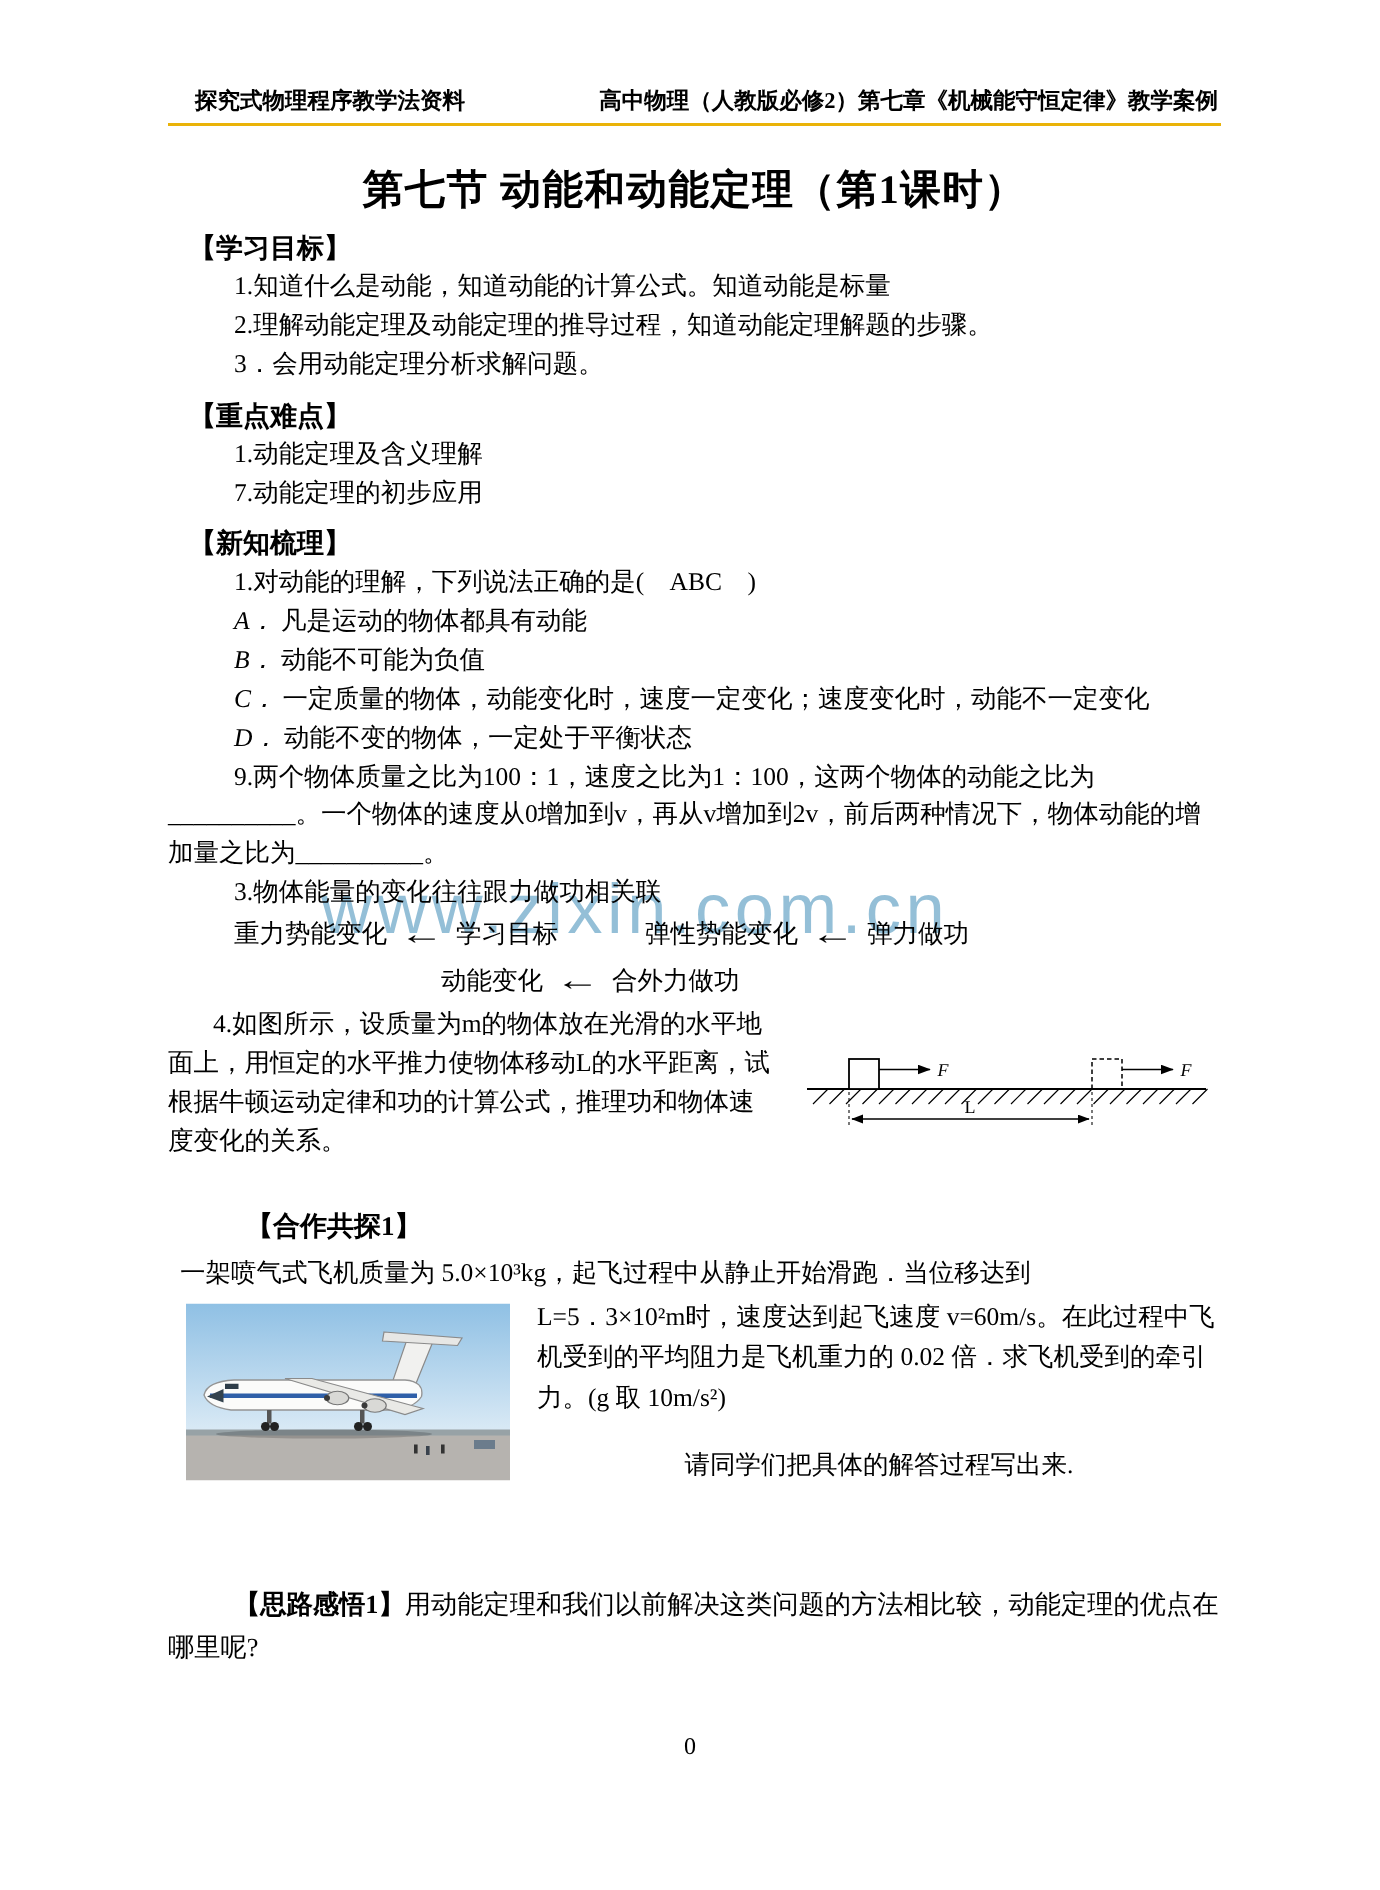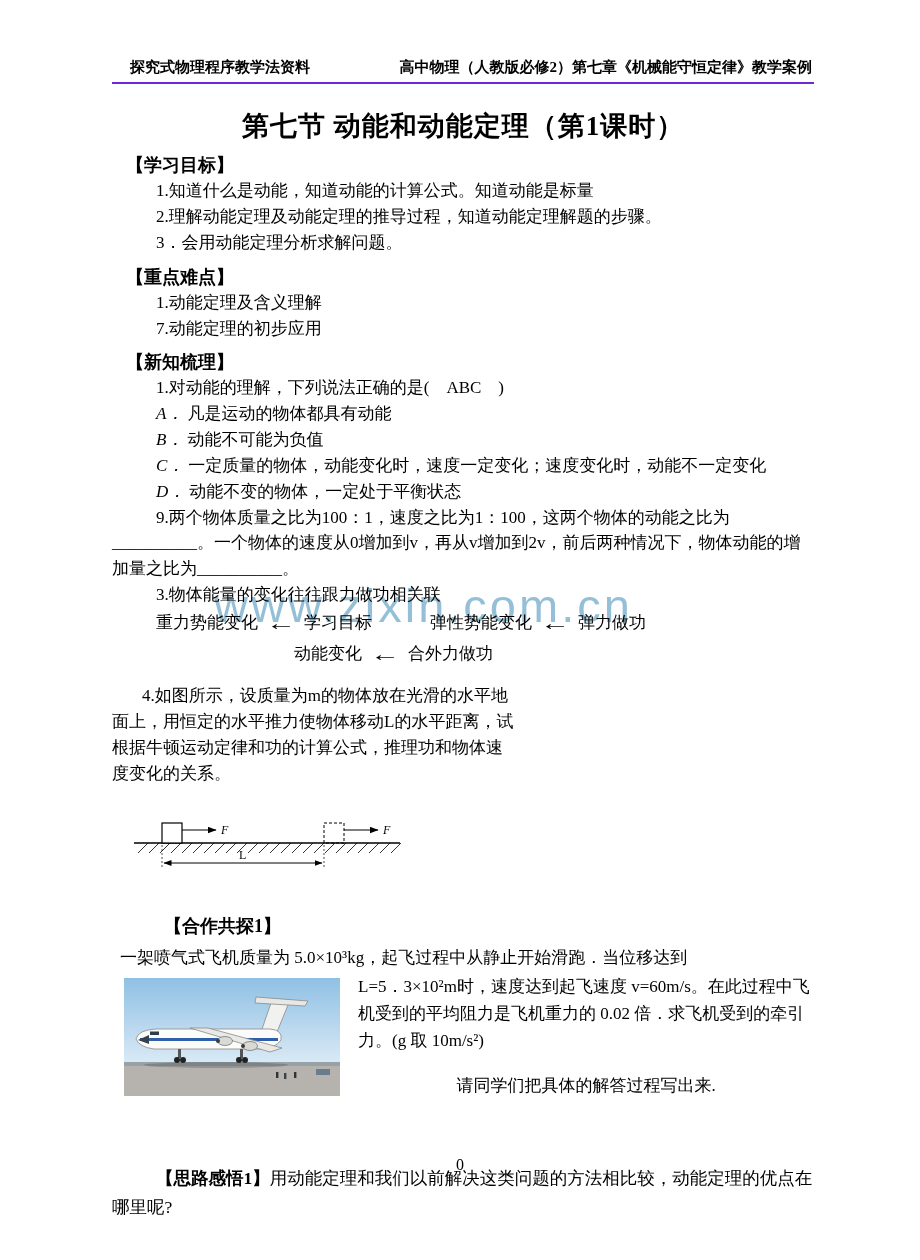--- a/index.html
+++ b/index.html
@@ -12,39 +12,39 @@
     position:absolute; top:578px; left:214px; z-index:0;
     font-family:"Liberation Sans","DejaVu Sans",sans-serif;
     font-size:47px; letter-spacing:3px; color:#0369a1; opacity:0.42;
     pointer-events:none; white-space:nowrap;
   }
   .page { position:relative; z-index:1; padding:58px 106px 0 112px; }
 
   .doc-header {
     display:flex; justify-content:space-between; align-items:flex-end;
     font-weight:bold; font-size:15px; padding:0 2px 5px 18px;
-    border-bottom:2px solid #6d28d9;
+    border-bottom:2px solid #eab308;
   }
   .doc-title { text-align:center; font-weight:bold; font-size:27px; margin-top:24px; letter-spacing:1px; }
   .doc-author { text-align:center; font-size:16px; margin-top:9px; }
 
   .sec-heading { font-weight:bold; font-size:18px; line-height:1.45; margin-top:8px; padding-left:14px; }
   p.item { font-size:17px; line-height:1.52; padding-left:44px; }
   p.flow { font-size:17px; line-height:1.52; text-indent:44px; }
 
   .opt { font-size:17px; line-height:1.52; padding-left:44px; }
   .opt .opt-letter { font-style:italic; margin-right:4px; }
 
   .rel-row { display:flex; align-items:center; font-size:17px; line-height:1.56; }
   .rel-row1 { padding-left:44px; }
   .rel-row2 { padding-left:182px; }
   .rel-arrow { font-size:20px; margin:0 13px; transform:scaleX(1.5); display:inline-block; }
   .rel-gap { width:58px; }
 
-  .q4-row { display:flex; margin-top:13px;flex-direction:column; }
+  .q4-row { display:flex; margin-top:0; }
   .q4-text { width:404px; font-size:17px; line-height:1.52; text-indent:30px; }
   .q4-fig { margin-left:16px; padding-top:10px; }
 
   .coop-heading { margin-top:30px; padding-left:52px; }
   .coop-intro { font-size:17px; line-height:1.52; text-indent:8px; margin-top:6px; }
   .coop-flow { margin-top:4px; }
   .plane-photo {
     float:left; width:216px; height:118px; margin:4px 18px 2px 12px;
     display:block;
   }

